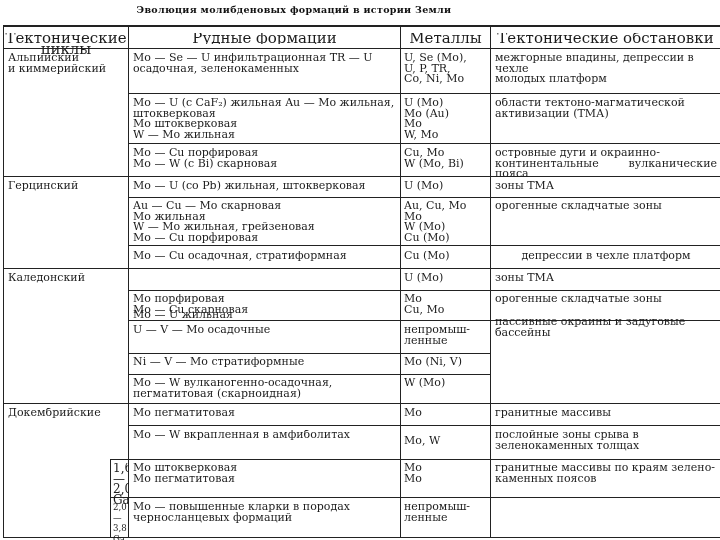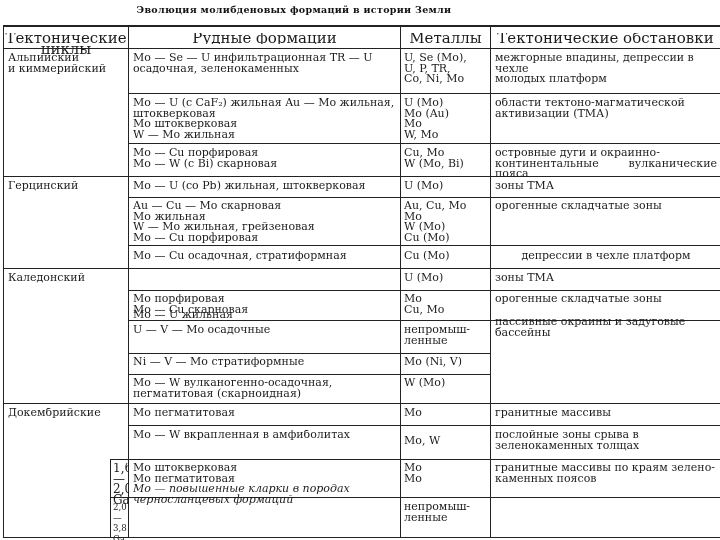--- a/index.html
+++ b/index.html
@@ -145,17 +145,17 @@
   <div class="cell" style="left:133px;top:463px;width:264px;">Mo штокверковая
 Mo пегматитовая</div>
   <div class="cell" style="left:404px;top:463px;width:85px;">Mo
 Mo</div>
   <div class="cell just" style="left:495px;top:463px;width:222px;">гранитные массивы по краям зелено-
 каменных поясов</div>
 
   <div class="cell" style="left:113px;top:502px;width:16px;font-size:8.6px;">2,0—
 3,8
 Ga</div>
-  <div class="cell" style="left:133px;top:484px;width:264px;font-style:italic;">Mo — повышенные кларки в породах
+  <div class="cell" style="left:133px;top:502px;width:264px;">Mo — повышенные кларки в породах
 черносланцевых формаций</div>
   <div class="cell" style="left:404px;top:502px;width:85px;">непромыш-
 ленные</div>
 </div>
 
 </body></html>

